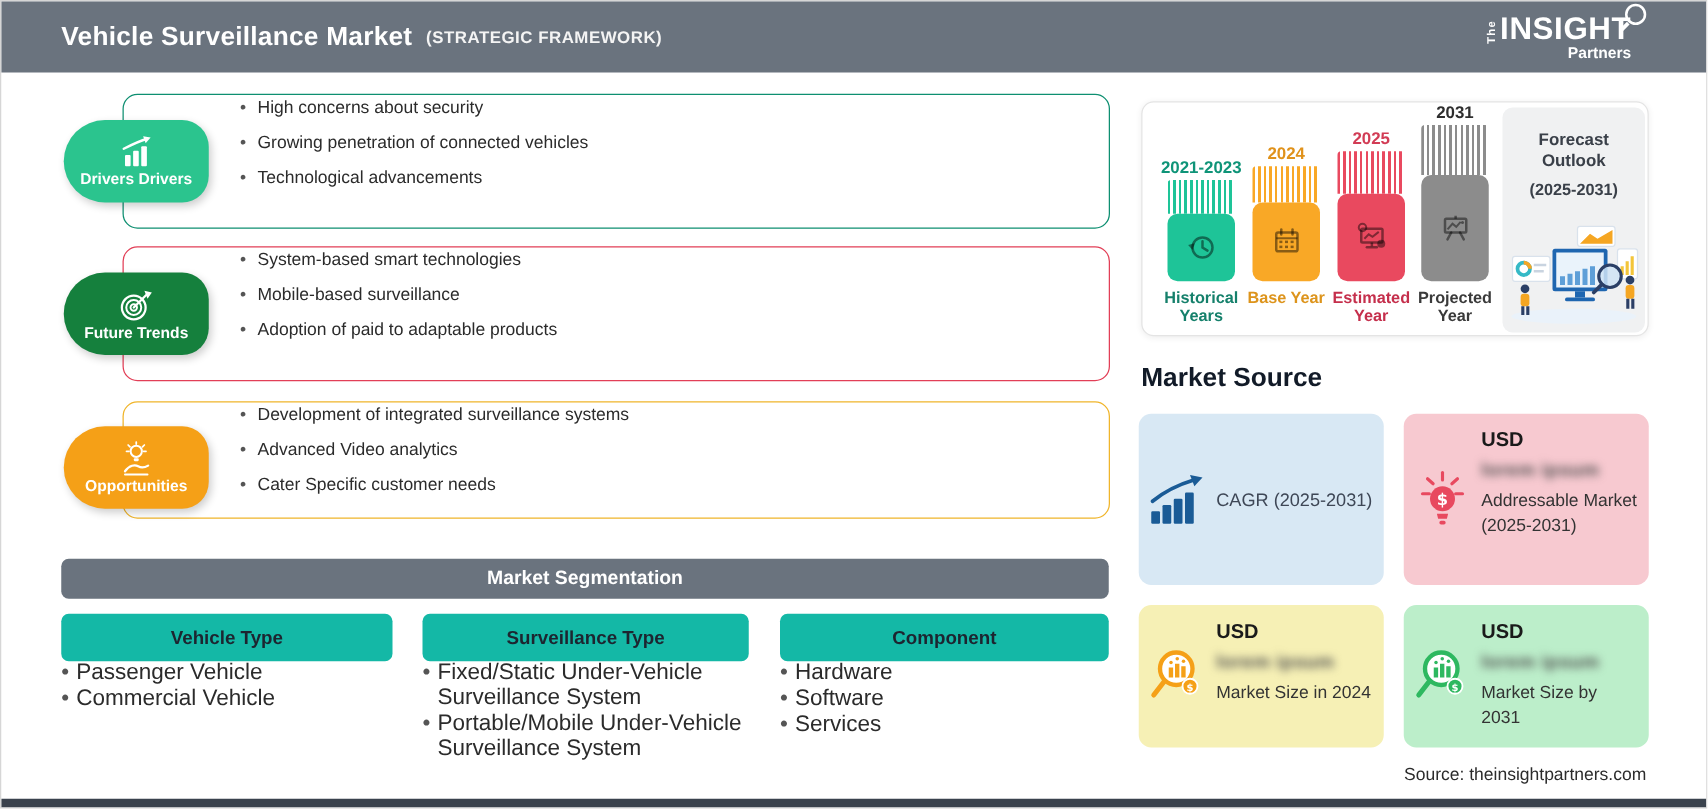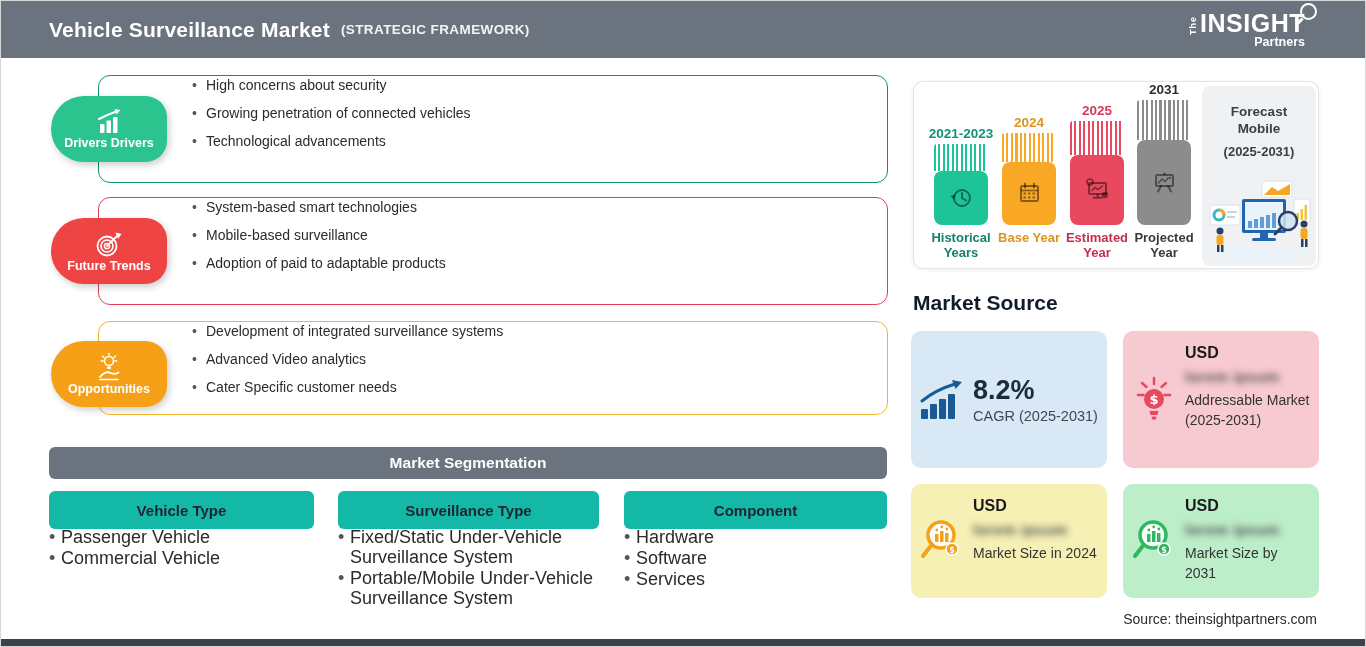--- a/index.html
+++ b/index.html
@@ -31,21 +31,21 @@
   #fw-2 { top:320px; height:94px; border:1.6px solid #F0B52B; }
   .fw-list { position:absolute; left:93px; top:0; height:100%; display:flex; flex-direction:column;
              justify-content:flex-start; gap:9px; list-style:none; }
   .fw-list li { position:relative; padding-left:14px; font-size:14px; color:#2B2B2B; line-height:19px; }
   .fw-list li::before { content:"\2022"; position:absolute; left:0; top:0; color:#555; }
 
   .badge { position:absolute; left:50px; width:116px; height:66px;
            border-radius:34px 22px 22px 34px; display:flex; flex-direction:column; align-items:center;
            justify-content:center; gap:1px; box-shadow:2px 3px 7px rgba(0,0,0,0.20); z-index:2; }
   #badge-0 { top:95px;  background:#2BC48E; }
-  #badge-1 { top:217px; background:#ef4444; }
+  #badge-1 { top:217px; background:#15803d; }
   #badge-2 { top:340px; background:#F5A017; }
   .badge-label { color:#fff; font-size:12.5px; font-weight:bold; white-space:nowrap; }
 
   
   .seg-title-bar { position:absolute; left:48px; top:446px; width:838px; height:32px; background:#6A737E;
                    border-radius:6px; color:#fff; font-weight:bold; font-size:15.5px;
                    display:flex; align-items:center; justify-content:center; }
   .seg-col-header { position:absolute; top:490px; height:38px; background:#14b8a6; border-radius:6px;
                     display:flex; align-items:center; justify-content:center;
                     font-weight:bold; font-size:15px; color:#1D2530; }
@@ -272,21 +272,21 @@
     </div>
 
     <div class="tl-name" id="tln-0">Historical Years</div>
     <div class="tl-name" id="tln-1">Base Year</div>
     <div class="tl-name" id="tln-2">Estimated Year</div>
     <div class="tl-name" id="tln-3">Projected Year</div>
 
     <div class="forecast-panel">
       <div class="fc-title">
         <div>Forecast</div>
-        <div>Mobile</div>
+        <div>Outlook</div>
       </div>
       <div class="fc-range">(2025-2031)</div>
       <svg class="fc-illustration" width="106" height="84" viewBox="0 0 106 84">
         <ellipse cx="53" cy="76" rx="50" ry="6" fill="#EAF2FA"></ellipse>
         <rect x="4" y="28" width="30" height="20" rx="2" fill="#fff" stroke="#D9E2EC"></rect>
         <circle cx="13" cy="38" r="5" fill="none" stroke="#35B9C6" stroke-width="3"></circle>
         <path d="M13 33 A5 5 0 0 1 18 38" fill="none" stroke="#F5A623" stroke-width="3"></path>
         <rect x="21" y="34" width="10" height="2" fill="#C9D4E0"></rect>
         <rect x="21" y="39" width="8" height="2" fill="#C9D4E0"></rect>
         <rect x="56" y="4" width="30" height="16" rx="2" fill="#fff" stroke="#D9E2EC"></rect>
@@ -325,21 +325,20 @@
       <svg width="46" height="42" viewBox="0 0 46 42">
         <rect x="2" y="30" width="7" height="10" rx="1" fill="#1A5B96"></rect>
         <rect x="11" y="25" width="7" height="15" rx="1" fill="#1A5B96"></rect>
         <rect x="20" y="20" width="7" height="20" rx="1" fill="#1A5B96"></rect>
         <rect x="29" y="15" width="7" height="25" rx="1" fill="#1A5B96"></rect>
         <path d="M3 22 C 14 13 26 8 36 5" stroke="#1A5B96" stroke-width="3" fill="none" stroke-linecap="round"></path>
         <path d="M33 1 L43 3 L36.5 10 Z" fill="#1A5B96"></path>
       </svg>
     </div>
     <div class="oc-body">
-      <div class="oc-value">8.2%</div>
       <div class="oc-sub">CAGR (2025-2031)</div>
     </div>
   </div>
 
   <div class="oc" id="oc-1">
     <div class="oc-icon">
       <svg width="40" height="48" viewBox="0 0 40 48">
         <line x1="20" y1="2" x2="20" y2="8" stroke="#E8495F" stroke-width="2.5" stroke-linecap="round"></line>
         <line x1="8" y1="7" x2="12.5" y2="11" stroke="#E8495F" stroke-width="2.5" stroke-linecap="round"></line>
         <line x1="32" y1="7" x2="27.5" y2="11" stroke="#E8495F" stroke-width="2.5" stroke-linecap="round"></line>

